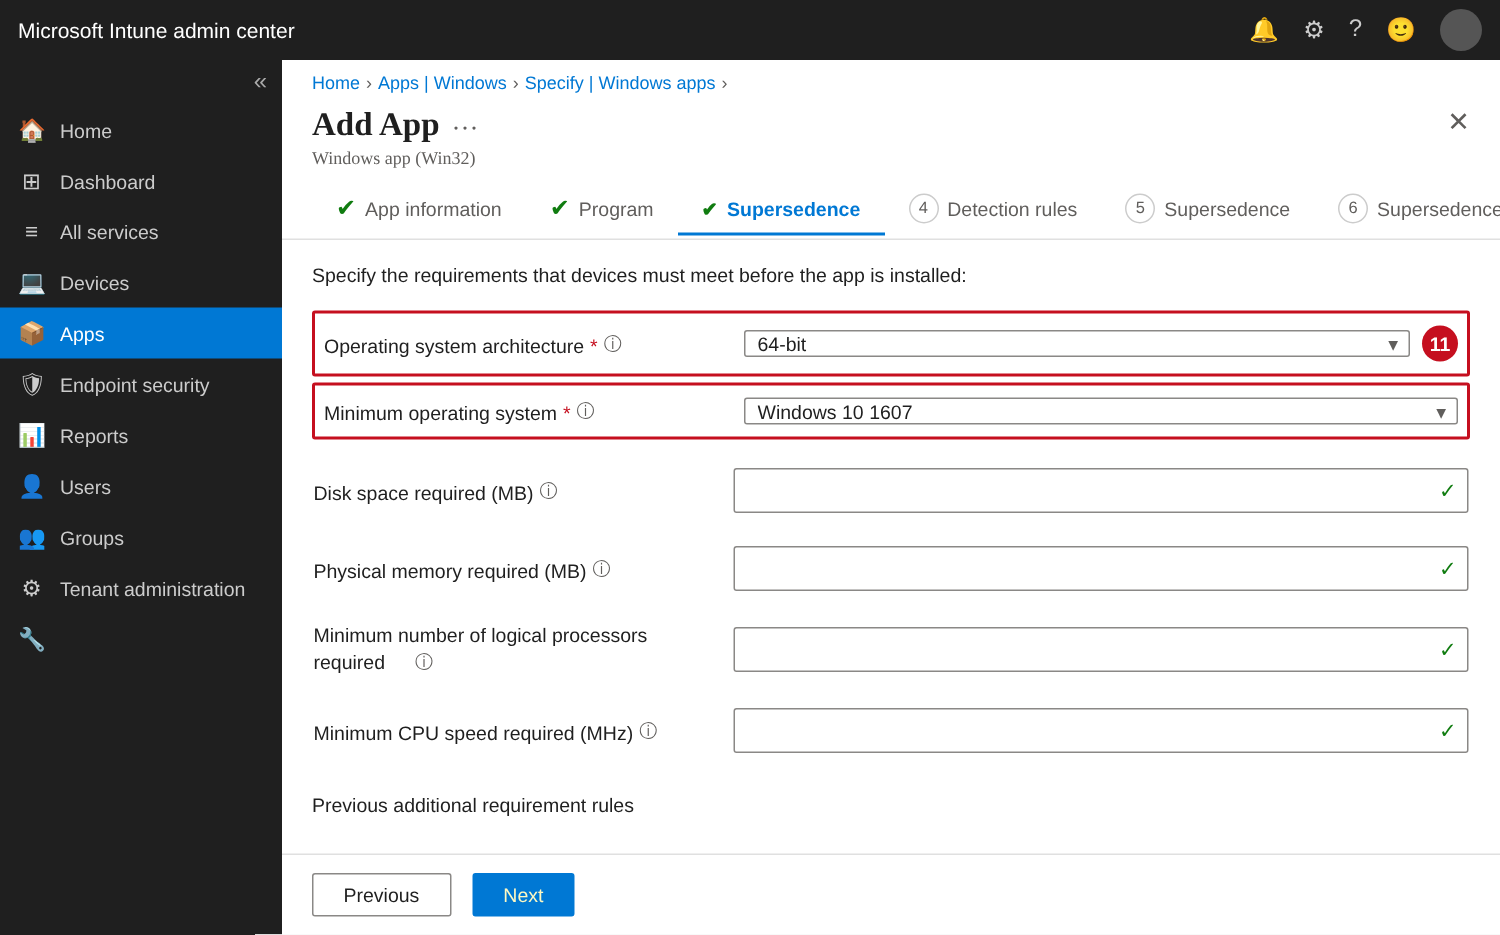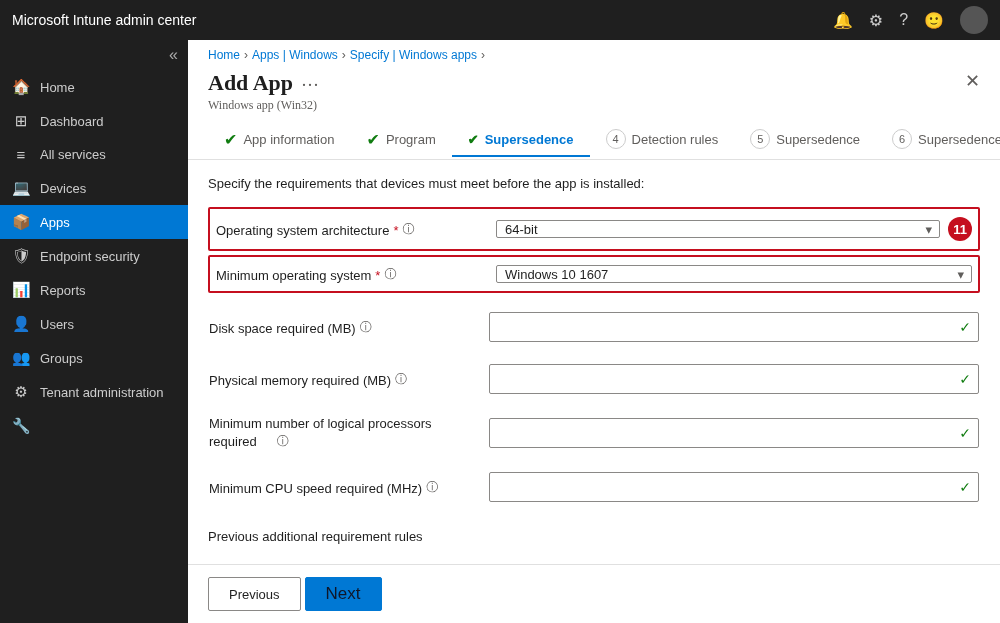--- a/index.html
+++ b/index.html
@@ -196,39 +196,39 @@
     }
 
     
     .section-title { font-size: 13px; color: #1f1f1f; margin: 16px 0 8px 0; }
 
     
     .footer {
       padding: 12px 20px;
       border-top: 1px solid #e0e0e0;
       display: flex;
-      gap: 4px;
+      gap: 14px;
       flex-shrink: 0;
       background: #fff;
     }
     .btn-previous {
       padding: 6px 20px;
       border: 1px solid #8a8886;
       background: #fff;
       color: #1f1f1f;
       font-size: 13px;
       cursor: pointer;
       border-radius: 2px;
     }
     .btn-next {
       padding: 6px 20px;
       border: 1px solid #0078d4;
       background: #0078d4;
-      color: #0f172a;
-      font-size: 17px;
+      color: #fef9c3;
+      font-size: 13px;
       cursor: pointer;
       border-radius: 2px;
     }
   </style>
 </head>
 <body>
 
 <div class="topbar">
   <span class="topbar-title">Microsoft Intune admin center</span>
   <div class="topbar-icons">

